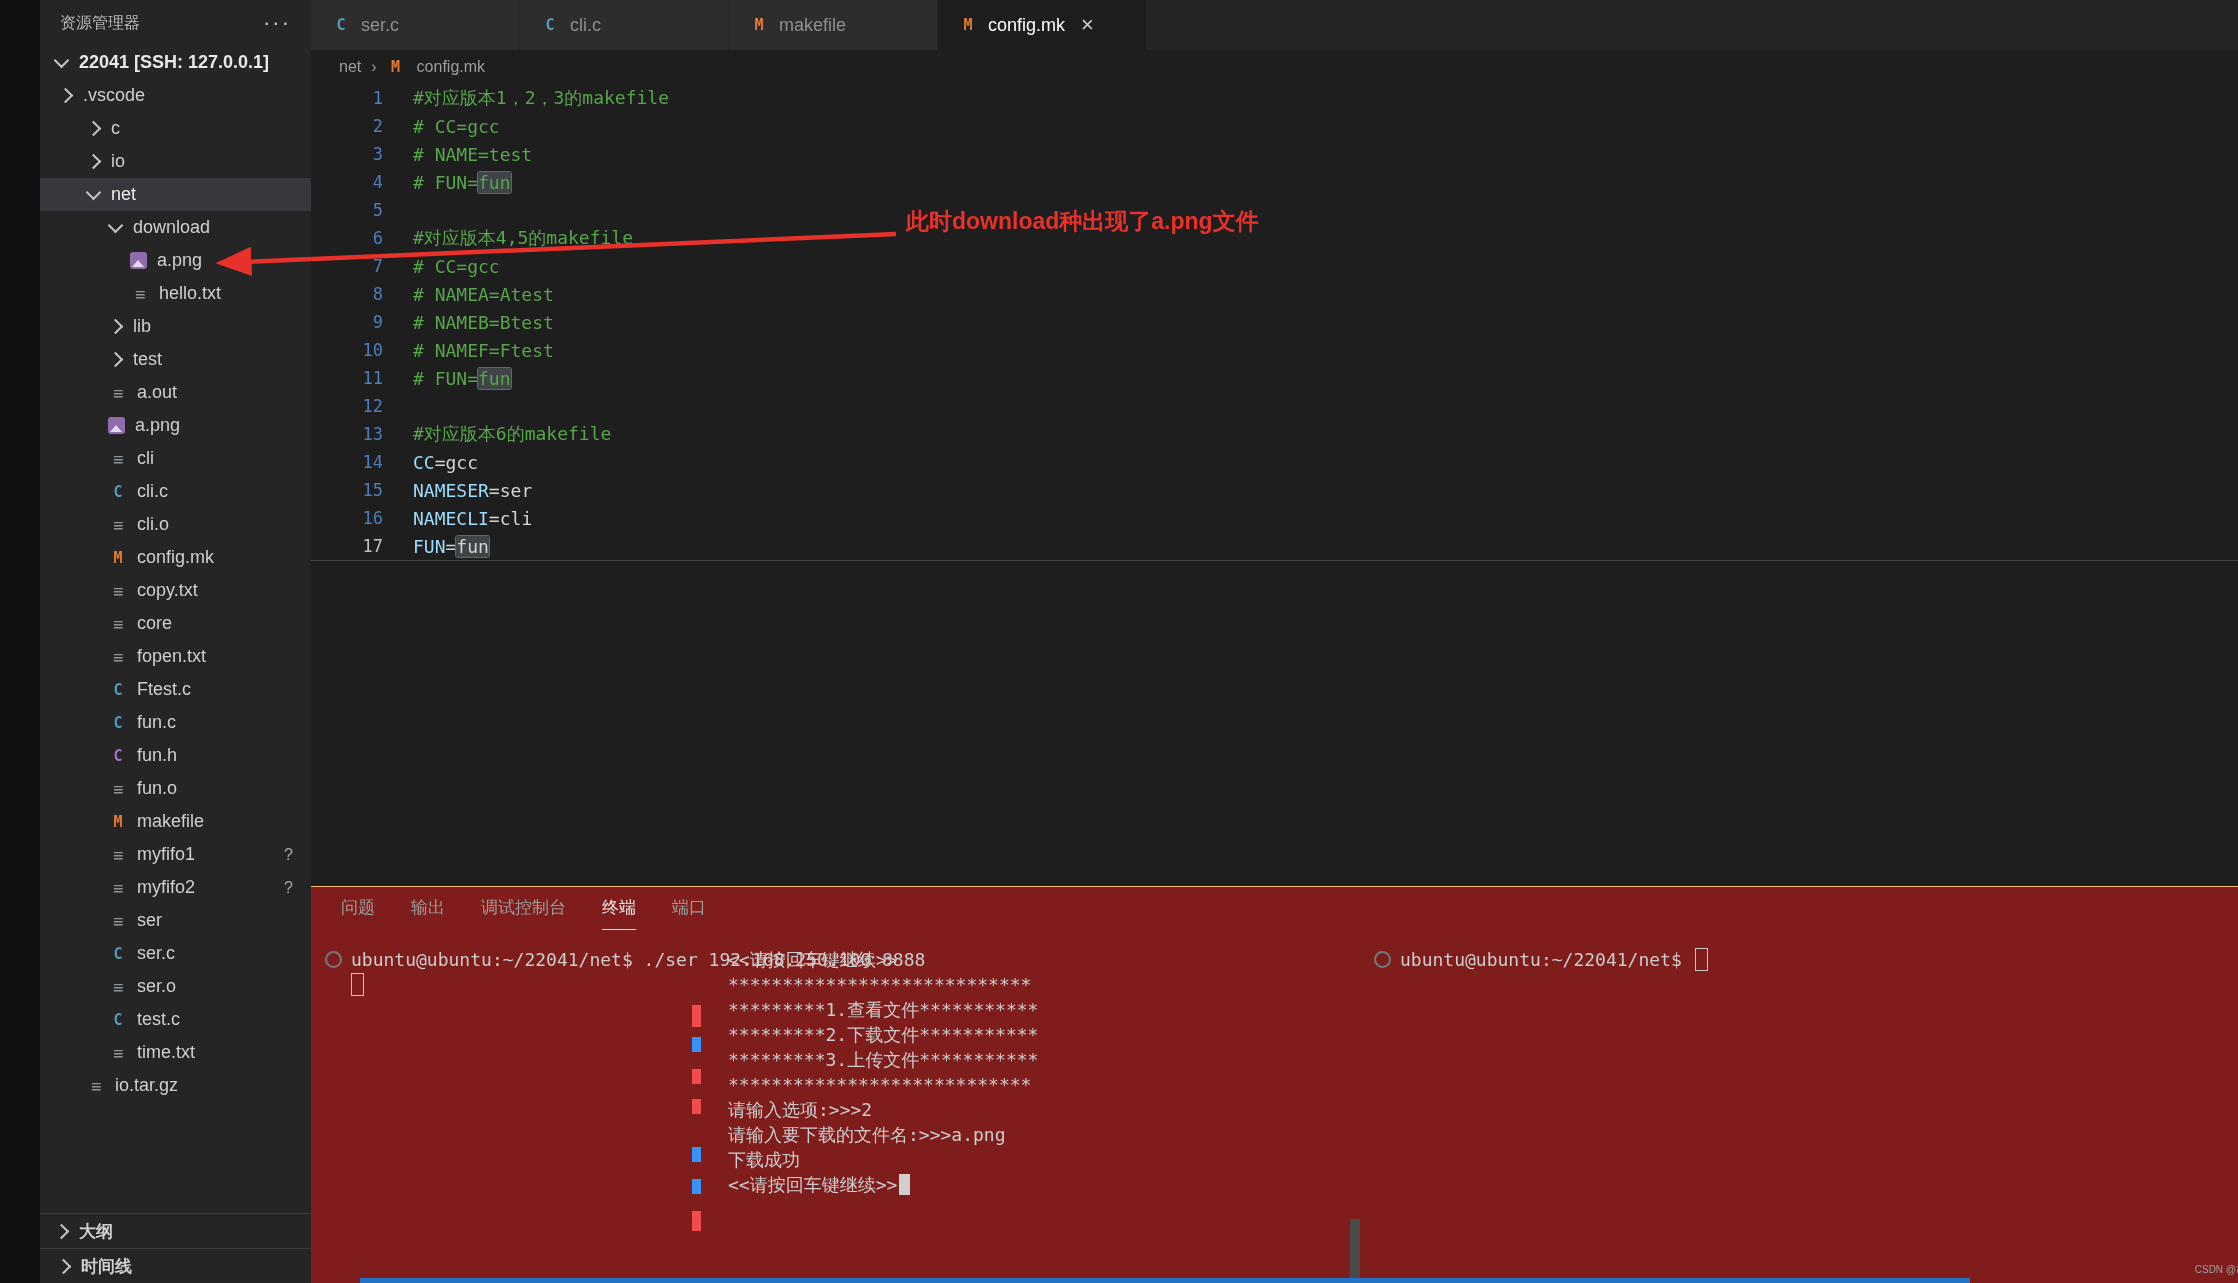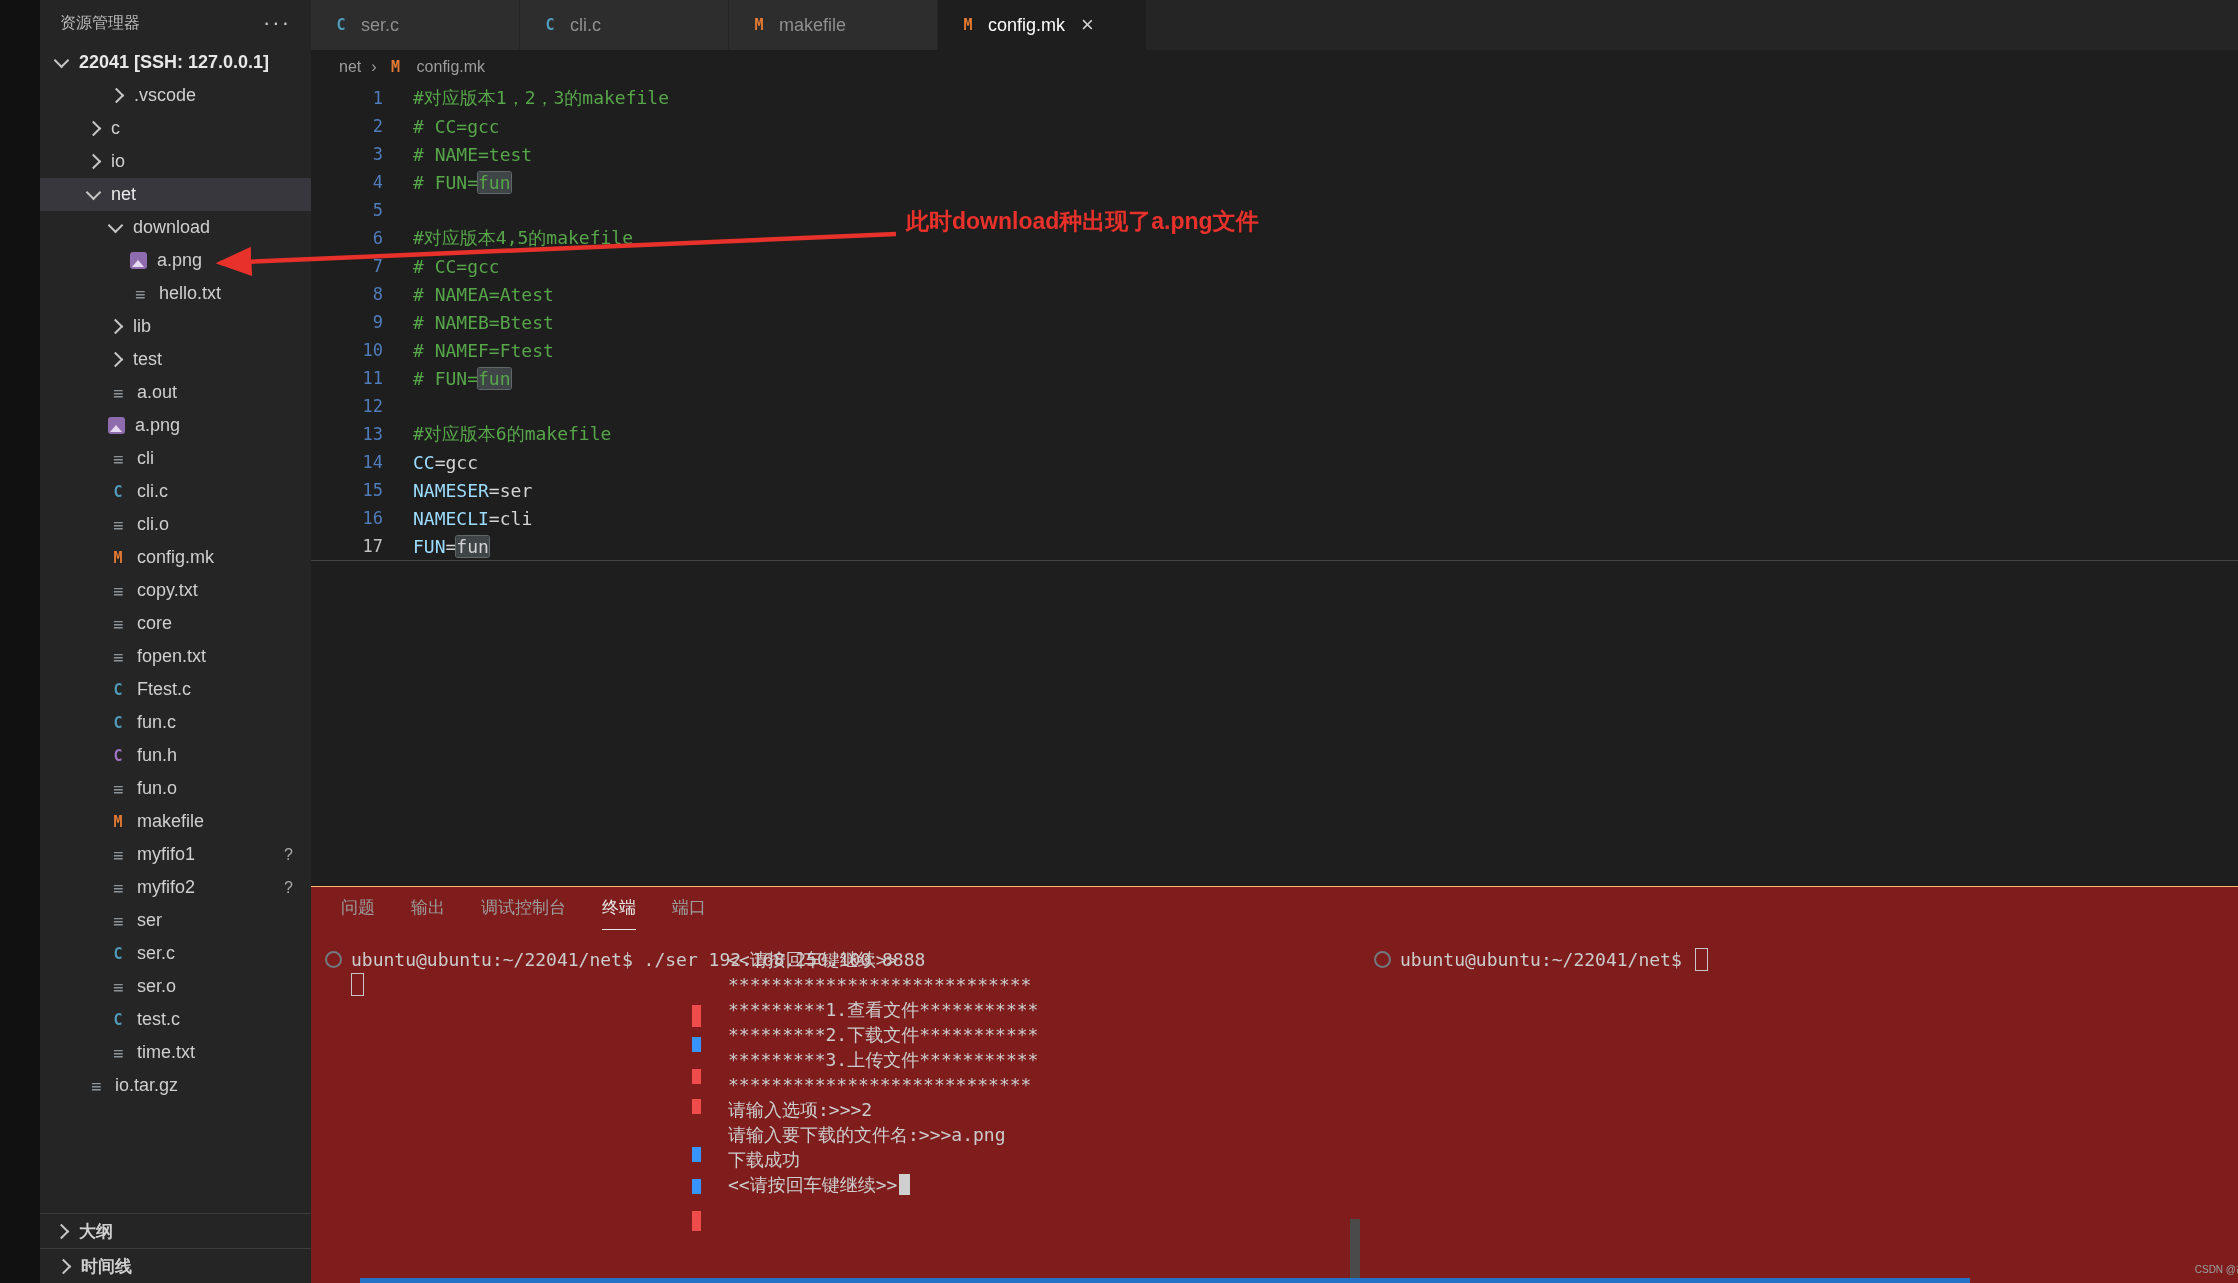--- a/index.html
+++ b/index.html
@@ -84,21 +84,21 @@
   <div class="sidebar">
     <div class="sb-header">
       <span>资源管理器</span>
       <span class="sb-more">···</span>
     </div>
     <div class="row root" style="padding-left:14px">
       <span class="chev down"></span>
       <span class="lbl">22041 [SSH: 127.0.0.1]</span>
     </div>
     <div>
-        <div class="row" style="padding-left: 69px;">
+        <div class="row" style="padding-left: 18px;">
           <span class="chev"></span>
           <span class="lbl">.vscode</span>
         </div>
         <div class="row" style="padding-left: 46px;">
           <span class="chev"></span>
           <span class="lbl">c</span>
         </div>
         <div class="row" style="padding-left: 46px;">
           <span class="chev"></span>
           <span class="lbl">io</span>

